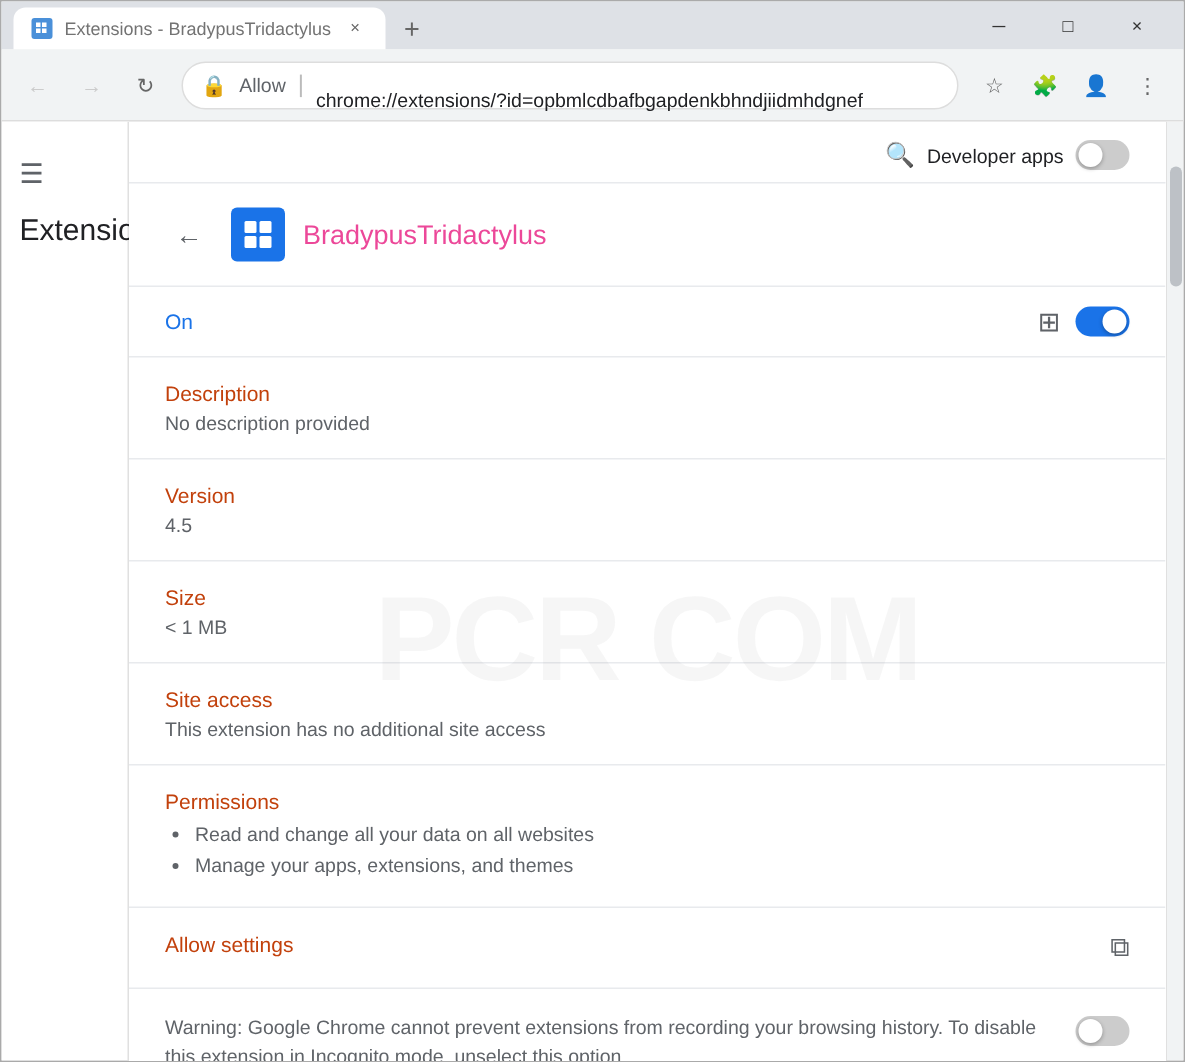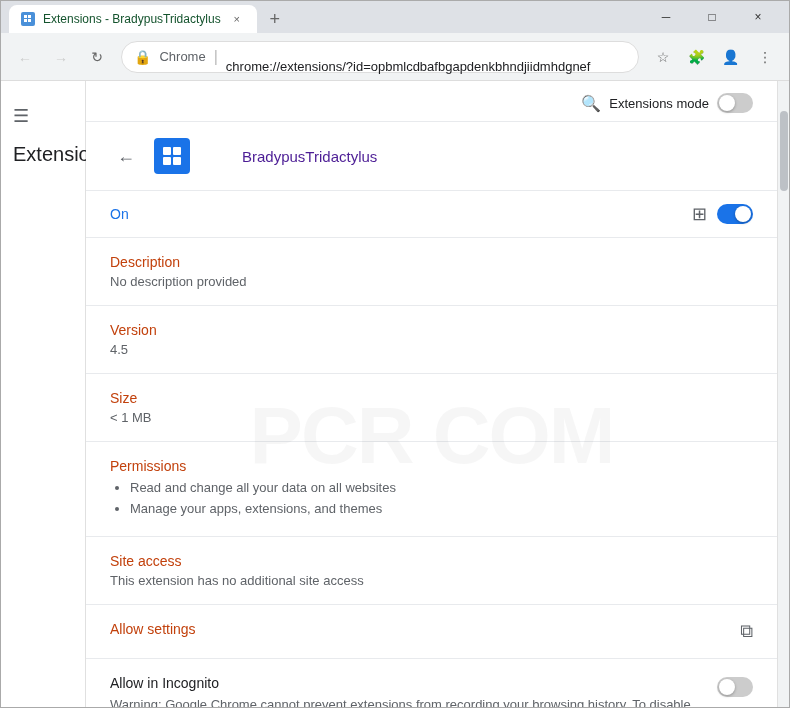--- a/index.html
+++ b/index.html
@@ -5,21 +5,21 @@
     * { margin: 0; padding: 0; box-sizing: border-box; }
     body { font-family: 'Segoe UI', Arial, sans-serif; background: #f0f0f0; width: 790px; height: 708px; overflow: hidden; }
 
     
     .window { width: 790px; height: 708px; background: #fff; border: 1px solid #aaa; display: flex; flex-direction: column; }
     .title-bar { height: 32px; background: #dee1e6; display: flex; align-items: center; padding: 0 8px; gap: 0; }
     .title-bar-tabs { display: flex; align-items: flex-end; flex: 1; height: 100%; }
     .tab-active { background: #fff; border-radius: 8px 8px 0 0; padding: 0 12px; height: 28px; display: flex; align-items: center; gap: 8px; font-size: 12px; color: #333; min-width: 180px; }
     .tab-favicon { width: 14px; height: 14px; background: #4a90d9; border-radius: 2px; display: flex; align-items: center; justify-content: center; }
     .tab-favicon svg { width: 10px; height: 10px; }
-    .tab-title { font-size: 12px; color: #14532d; flex: 1; white-space: nowrap; overflow: hidden; text-overflow: ellipsis; }
+    .tab-title { font-size: 12px; color: #737373; flex: 1; white-space: nowrap; overflow: hidden; text-overflow: ellipsis; }
     .tab-close { width: 16px; height: 16px; border-radius: 50%; display: flex; align-items: center; justify-content: center; font-size: 11px; color: #666; cursor: pointer; }
     .tab-new { width: 28px; height: 28px; display: flex; align-items: center; justify-content: center; font-size: 18px; color: #666; cursor: pointer; margin-left: 4px; }
     .title-bar-controls { display: flex; align-items: center; gap: 0; margin-left: auto; }
     .title-btn { width: 46px; height: 32px; display: flex; align-items: center; justify-content: center; font-size: 12px; color: #333; cursor: pointer; }
 
     
     .nav-bar { height: 48px; background: #f1f3f4; display: flex; align-items: center; padding: 0 8px; gap: 4px; border-bottom: 1px solid #ddd; }
     .nav-btn { width: 32px; height: 32px; border-radius: 50%; display: flex; align-items: center; justify-content: center; color: #666; cursor: pointer; font-size: 14px; }
     .nav-btn.disabled { color: #ccc; cursor: default; }
     .address-bar { flex: 1; height: 32px; background: #fff; border-radius: 16px; display: flex; align-items: center; padding: 0 12px; gap: 8px; border: 1px solid #ddd; margin: 0 4px; }
@@ -35,21 +35,21 @@
     .sidebar-hamburger { padding: 8px 12px; cursor: pointer; font-size: 18px; color: #5f6368; }
     .sidebar-title { padding: 8px 12px; font-size: 20px; font-weight: 400; color: #202124; }
 
     .main-content { flex: 1; background: #fff; overflow-y: auto; position: relative; }
 
     
     .ext-header { display: flex; align-items: center; gap: 12px; padding: 16px 24px; border-bottom: 1px solid #e8eaed; }
     .back-btn { color: #5f6368; font-size: 18px; cursor: pointer; width: 32px; height: 32px; display: flex; align-items: center; justify-content: center; border-radius: 50%; }
     .ext-icon { width: 36px; height: 36px; background: #1a73e8; border-radius: 4px; display: flex; align-items: center; justify-content: center; }
     .ext-icon svg { width: 22px; height: 22px; }
-    .ext-name { font-size: 15px; color: #4c1d95; font-weight: 400; margin-left: 40px; }
+    .ext-name { font-size: 18px; color: #ec4899; font-weight: 400; }
 
     .toggle-row { display: flex; align-items: center; justify-content: space-between; padding: 12px 24px; border-bottom: 1px solid #e8eaed; }
     .toggle-on { color: #1a73e8; font-size: 14px; font-weight: 500; }
     .toggle-right { display: flex; align-items: center; gap: 10px; }
     .grid-icon { color: #5f6368; font-size: 18px; }
     .toggle-switch { width: 36px; height: 20px; background: #1a73e8; border-radius: 10px; position: relative; cursor: pointer; }
     .toggle-switch .knob { width: 16px; height: 16px; background: #fff; border-radius: 50%; position: absolute; top: 2px; right: 2px; box-shadow: 0 1px 3px rgba(0,0,0,0.3); }
     .toggle-switch.off { background: #ccc; }
     .toggle-switch.off .knob { left: 2px; right: auto; }
 
@@ -120,21 +120,21 @@
       <span>←</span>
     </div>
     <div class="nav-btn disabled">
       <span>→</span>
     </div>
     <div class="nav-btn">
       <span>↻</span>
     </div>
     <div class="address-bar">
       <span class="address-icon">🔒</span>
-      <span class="chrome-label">Chrome</span>
+      <span class="chrome-label">Allow</span>
       <span class="address-separator">|</span>
       <span class="address-url">chrome://extensions/?id=opbmlcdbafbgapdenkbhndjiidmhdgnef</span>
     </div>
     <div class="nav-actions">
       <div class="nav-btn">☆</div>
       <div class="nav-btn">🧩</div>
       <div class="nav-btn">👤</div>
       <div class="nav-btn">⋮</div>
     </div>
   </div>
@@ -146,21 +146,21 @@
       <div class="sidebar-title">Extensions</div>
     </div>
 
     <div class="main-content">
 
       <div class="page-header">
         <div class="page-header-left">
         </div>
         <div class="developer-mode-area">
           <span class="dev-mode-search">🔍</span>
-          <span class="dev-mode-label">Extensions mode</span>
+          <span class="dev-mode-label">Developer apps</span>
           <div class="dev-mode-toggle">
             <div class="knob"></div>
           </div>
         </div>
       </div>
 
       <div class="content-area">
 
         <div class="watermark">PCR COM</div>
 
@@ -196,41 +196,40 @@
           <div class="info-label">Version</div>
           <div class="info-value">4.5</div>
         </div>
 
         <div class="info-section">
           <div class="info-label">Size</div>
           <div class="info-value">&lt; 1 MB</div>
         </div>
 
         <div class="info-section">
+          <div class="info-label">Site access</div>
+          <div class="info-value">This extension has no additional site access</div>
+        </div>
+
+        <div class="info-section">
           <div class="info-label">Permissions</div>
           <ul class="info-list">
             <li>Read and change all your data on all websites</li>
             <li>Manage your apps, extensions, and themes</li>
           </ul>
         </div>
 
-        <div class="info-section">
-          <div class="info-label">Site access</div>
-          <div class="info-value">This extension has no additional site access</div>
-        </div>
-
         <div class="site-settings-row">
           <span class="info-label">Allow settings</span>
           <span class="external-icon">⧉</span>
         </div>
 
         <div class="incognito-row">
           <div class="incognito-header">
             <div class="incognito-text">
-              <div class="incognito-label">Allow in Incognito</div>
               <div class="incognito-desc">Warning: Google Chrome cannot prevent extensions from recording your browsing history. To disable this extension in Incognito mode, unselect this option.</div>
             </div>
             <div class="toggle-switch off" style="flex-shrink:0; margin-top:2px;">
               <div class="knob"></div>
             </div>
           </div>
         </div>
 
       </div>
     </div>

